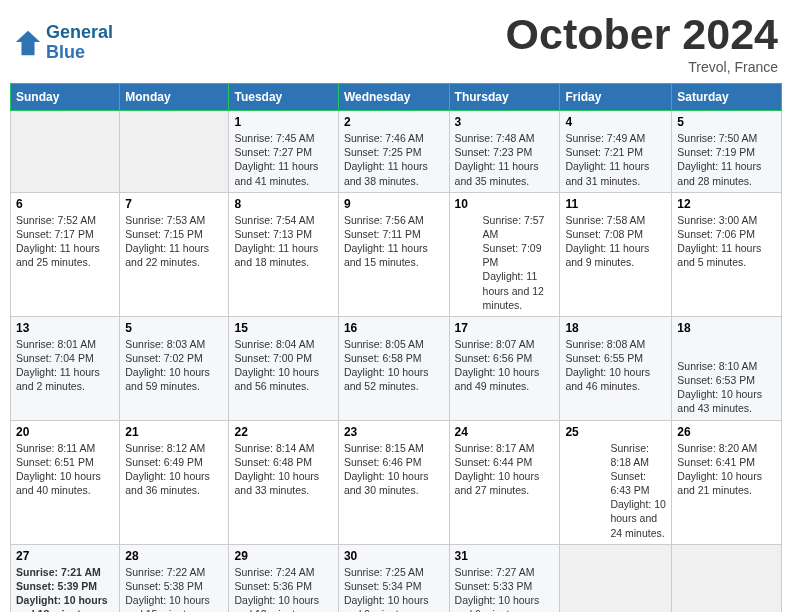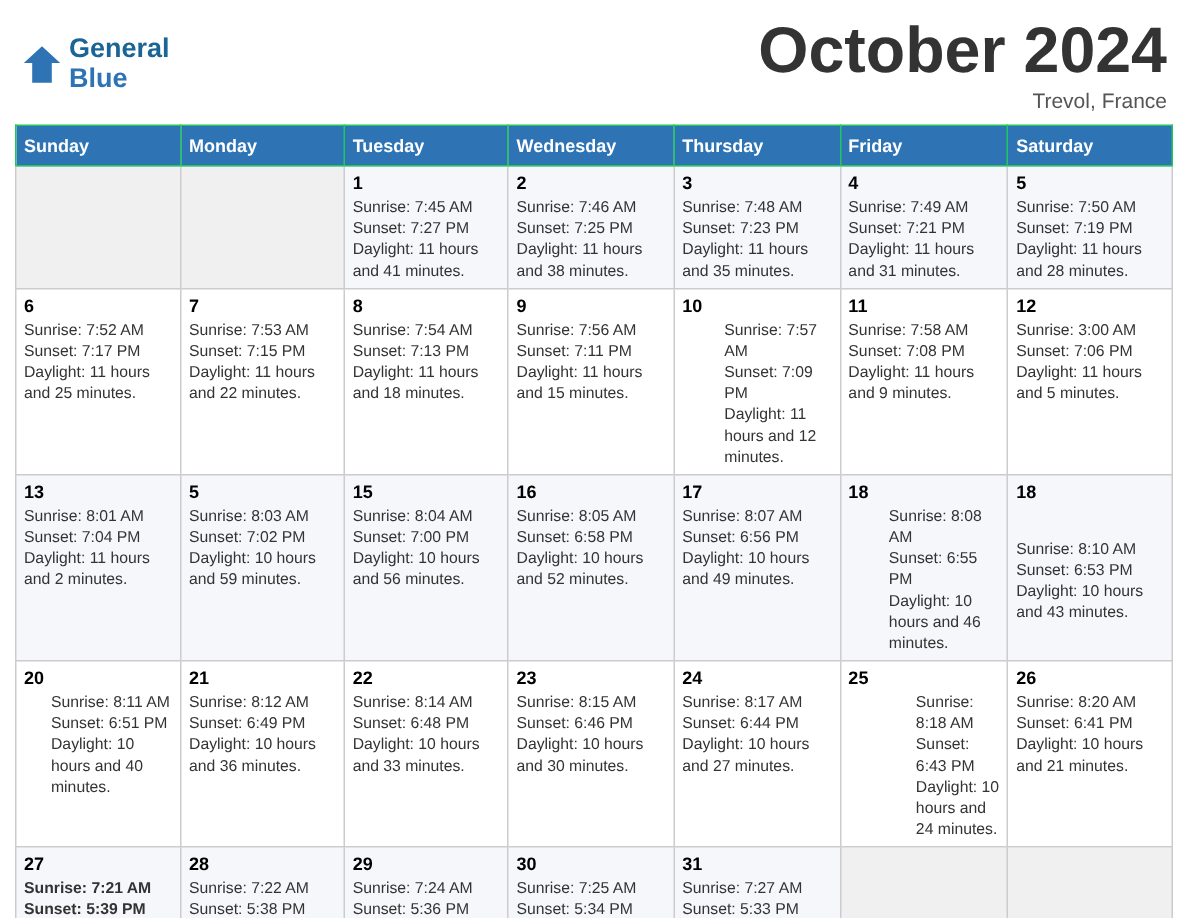--- a/index.html
+++ b/index.html
@@ -225,35 +225,35 @@
 Daylight: 10 hours and 52 minutes.</div>
         </td>
         <td>
           <span class="day-number">17</span>
           <div class="day-info" style="white-space: pre-line;">Sunrise: 8:07 AM
 Sunset: 6:56 PM
 Daylight: 10 hours and 49 minutes.</div>
         </td>
         <td>
           <span class="day-number">18</span>
-          <div class="day-info" style="white-space: pre-line; margin-left: 27px;">Sunrise: 8:08 AM
+          <div class="day-info" style="white-space: pre-line;">Sunrise: 8:08 AM
 Sunset: 6:55 PM
 Daylight: 10 hours and 46 minutes.</div>
         </td>
         <td>
           <span class="day-number">18</span>
           <div class="day-info" style="white-space: pre-line; margin-top: 24px;">Sunrise: 8:10 AM
 Sunset: 6:53 PM
 Daylight: 10 hours and 43 minutes.</div>
         </td>
       </tr>
       <tr>
         <td>
           <span class="day-number">20</span>
-          <div class="day-info" style="white-space: pre-line; margin-left: 18px;">Sunrise: 8:11 AM
+          <div class="day-info" style="white-space: pre-line;">Sunrise: 8:11 AM
 Sunset: 6:51 PM
 Daylight: 10 hours and 40 minutes.</div>
         </td>
         <td>
           <span class="day-number">21</span>
           <div class="day-info" style="white-space: pre-line;">Sunrise: 8:12 AM
 Sunset: 6:49 PM
 Daylight: 10 hours and 36 minutes.</div>
         </td>
         <td>

